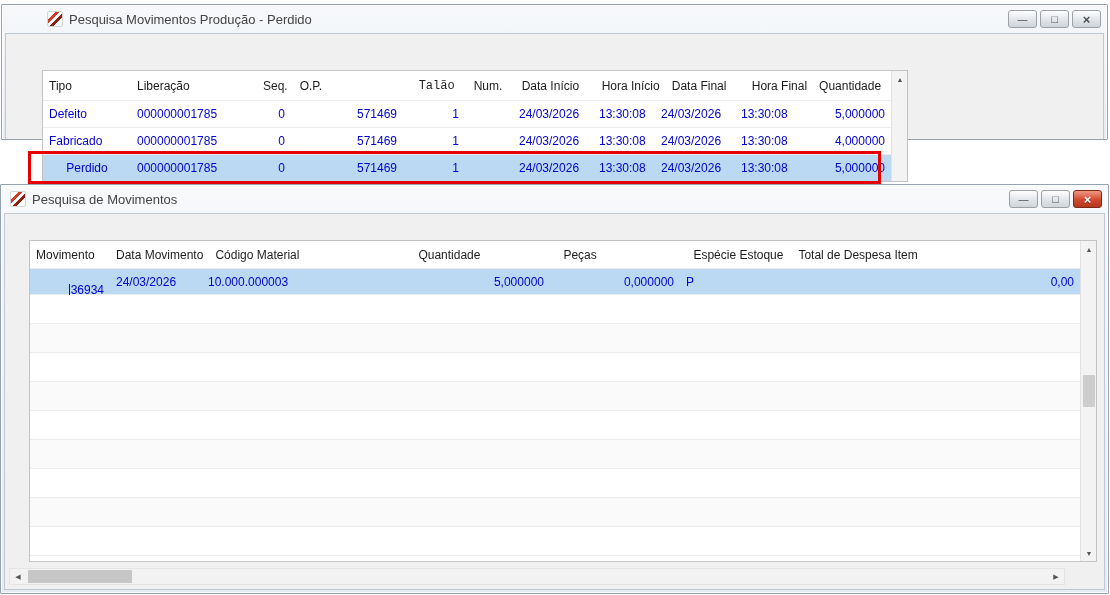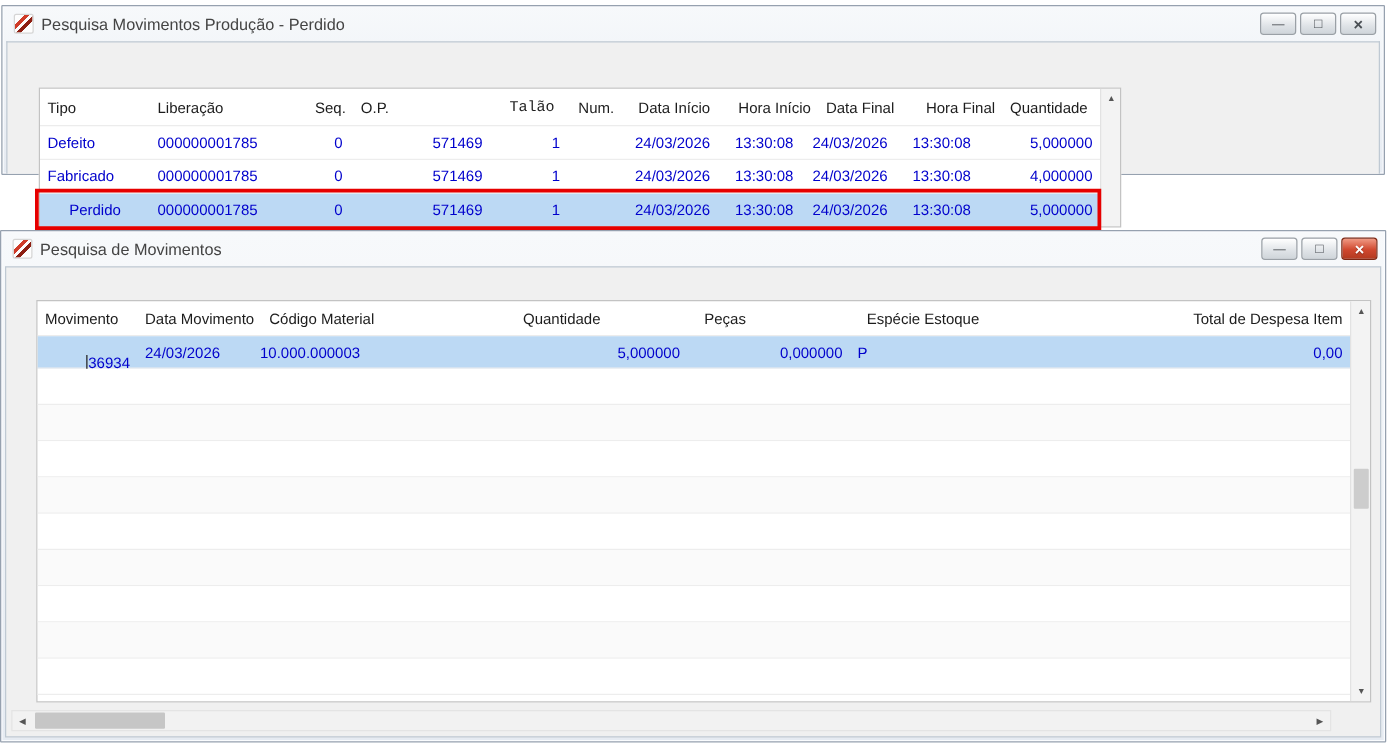--- a/index.html
+++ b/index.html
@@ -13,21 +13,21 @@
   body{
     position:relative;overflow:hidden;background:#fff;
     font-family:"Liberation Sans","DejaVu Sans",sans-serif;
   }
   .window{
     position:absolute;
     background:linear-gradient(#f7f9fb,#e6ebf2);
     border:1px solid #96a1af;border-radius:1px;
     box-shadow:inset 0 0 0 1px #fafcfe;
   }
-  .win1{left:1px;top:4px;width:1107px;height:136px;}
+  .win1{left:1px;top:4px;width:1107px;height:136px;padding-left:36px;}
   .win2{left:0;top:184px;width:1109px;height:410px;}
   .titlebar{height:28px;display:flex;align-items:center;gap:6px;padding:0 6px 0 9px;}
   .title{flex:1;font-size:13px;color:#444;white-space:nowrap;overflow:hidden;}
   .appicon{
     width:16px;height:16px;flex:0 0 16px;border-radius:2px;border:1px solid #d5d5d5;
     background:
       linear-gradient(135deg,transparent 28%,#cf3b28 28%,#cf3b28 42%,transparent 42%,transparent 54%,#8d1f12 54%,#8d1f12 68%,transparent 68%),
       #fdfdfd;
   }
   .capbtns{display:flex;gap:3px;}
@@ -39,21 +39,21 @@
   .capbtn.min{font-size:10px;}
   .capbtn.max{font-size:11px;}
   .capbtn.cls{font-size:13px;font-weight:700;}
   .capbtn.cls.active{
     background:linear-gradient(#f09a84,var(--close-active) 55%,#b33a20);
     border-color:#7e2713;color:#fff;text-shadow:0 1px 1px rgba(0,0,0,.35);
   }
   .client{position:absolute;left:3px;right:3px;bottom:3px;top:28px;background:#f0f0f0;border:1px solid #bfc9d3;}
   .win1 .client{bottom:0;border-bottom:none;}
   .grid{position:absolute;background:#fff;border:1px solid #c3c3c3;padding-right:16px;overflow:hidden;font-size:12px;}
-  .grid1{left:25px;top:36px;width:866px;height:112px;}
+  .grid1{left:36px;top:36px;width:866px;height:112px;}
   .grid2{left:24px;top:26px;width:1068px;height:322px;}
   .gr{display:flex;align-items:center;}
   .gr.head{color:#1c1c1c;border-bottom:1px solid #ececec;}
   .gr.head .cell{overflow:visible;}
   .gr.row{color:var(--value-text);border-bottom:1px solid #ededed;}
   .gr.row.sel{background:var(--selection);}
   .gr.empty{border-bottom:1px solid #ededed;background:#fff;}
   .gr.empty.alt{background:#fafafa;}
   .cell{padding:0 6px;white-space:nowrap;overflow:hidden;}
   .caret{display:inline-block;width:1px;height:11px;background:#222;margin-right:1px;vertical-align:-1px;}
@@ -165,21 +165,21 @@
           <span class="vthumb"></span>
           <span class="sarrow down">▼</span>
         </span>
       <div class="gr head" style="height: 28px;">
             <span class="cell" style="flex: 0 0 80px; text-align: left;">Movimento</span>
             <span class="cell" style="flex: 0 0 92px; text-align: left;">Data Movimento</span>
             <span class="cell" style="flex: 0 0 203px; text-align: left;">Código Material</span>
             <span class="cell" style="flex: 0 0 145px; text-align: left;">Quantidade</span>
             <span class="cell" style="flex: 0 0 130px; text-align: left;">Peças</span>
             <span class="cell" style="flex: 0 0 105px; text-align: left;">Espécie Estoque</span>
-            <span class="cell" style="flex: 1 1 auto; text-align: right;">Total de Despesa Item</span>
+            <span class="cell" style="flex: 1 1 auto; text-align: left;">Total de Despesa Item</span>
           </div>
           <div class="gr row sel" style="height: 26px;">
             <span class="cell" style="flex: 0 0 80px; text-align: right; margin-top: 16px;"><i class="caret"></i>36934</span>
             <span class="cell" style="flex: 0 0 92px; text-align: left;">24/03/2026</span>
             <span class="cell" style="flex: 0 0 203px; text-align: left;">10.000.000003</span>
             <span class="cell" style="flex: 0 0 145px; text-align: right;">5,000000</span>
             <span class="cell" style="flex: 0 0 130px; text-align: right;">0,000000</span>
             <span class="cell" style="flex: 0 0 105px; text-align: left;">P</span>
             <span class="cell" style="flex: 1 1 auto; text-align: right;">0,00</span>
           </div>

